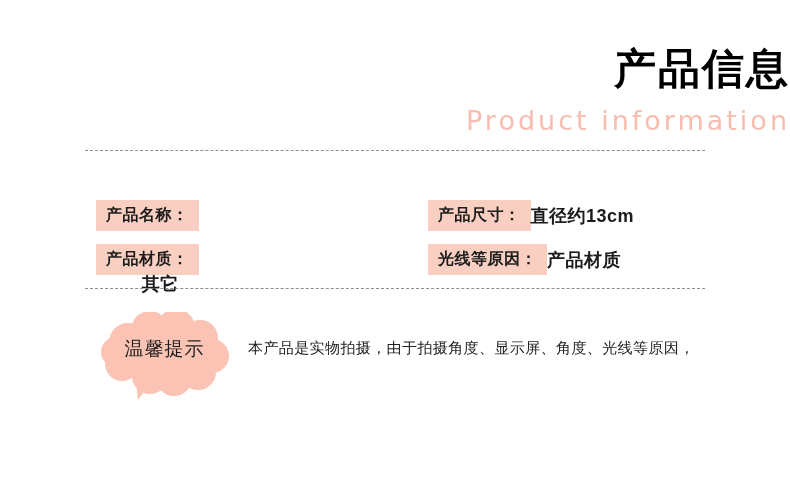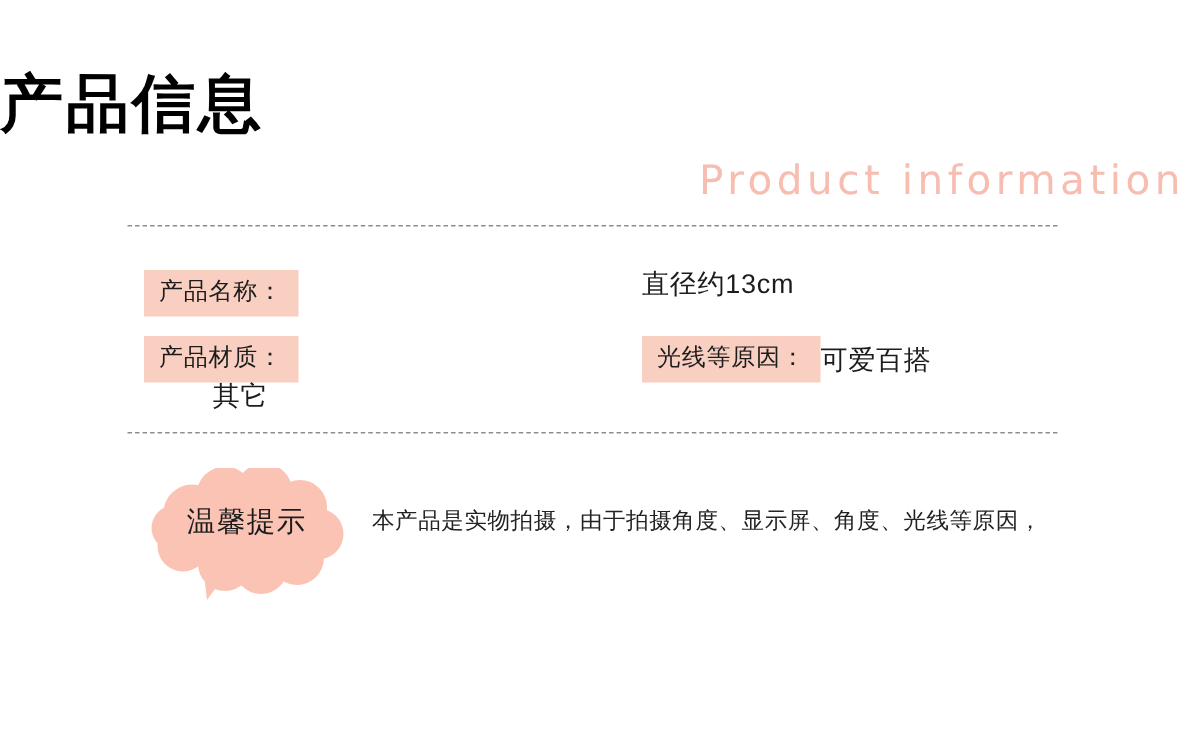--- a/index.html
+++ b/index.html
@@ -15,21 +15,21 @@
     font-family: "Liberation Sans", "DejaVu Sans", sans-serif;
     color: #1c1c1c;
   }
 
   
   .page-title {
     position: absolute;
     left: 0;
     top: 44px;
     width: 790px;
-    text-align: left;
+    text-align: right;
     font-size: 42px;
     line-height: 50px;
     font-weight: 700;
     letter-spacing: 2px;
     color: #000000;
   }
   .page-subtitle {
     position: absolute;
     left: 0;
     top: 104px;
@@ -51,23 +51,24 @@
     height: 0;
     border-top: 1px dashed #8d8d8d;
   }
   .divider-top { top: 150px; }
   .divider-bottom { top: 288px; }
 
   
   .spec-grid {
     position: absolute;
     left: 0;
-    top: 180px;
+    top: 200px;
     width: 790px;
     height: 90px;
+    font-weight: bold;
   }
   .spec-cell {
     position: absolute;
     display: flex;
     align-items: center;
   }
   .spec-cell.c-l1 { left: 96px;  top: 0px;  }
   .spec-cell.c-l2 { left: 96px;  top: 44px; flex-direction: column; }
   .spec-cell.c-r1 { left: 428px; top: 0px;  }
   .spec-cell.c-r2 { left: 428px; top: 44px; }
@@ -155,26 +156,27 @@
   <div class="spec-cell c-l1">
     <span class="spec-label">产品名称：</span>
   </div>
 
   <div class="spec-cell c-l2">
     <span class="spec-label">产品材质：</span>
     <span class="spec-value">其它</span>
   </div>
 
   <div class="spec-cell c-r1">
+    <span class="spec-label">产品尺寸：</span>
     <span class="spec-value">直径约13cm</span>
   </div>
 
   <div class="spec-cell c-r2">
     <span class="spec-label">光线等原因：</span>
-    <span class="spec-value">可爱百搭</span>
+    <span class="spec-value">产品材质</span>
   </div>
 
 </div>
 
 <div class="divider divider-bottom"></div>
 
 <div class="notice">
 
   <div class="bubble-wrap">
     <svg class="bubble-svg" width="145" height="92" viewBox="0 0 145 92">

